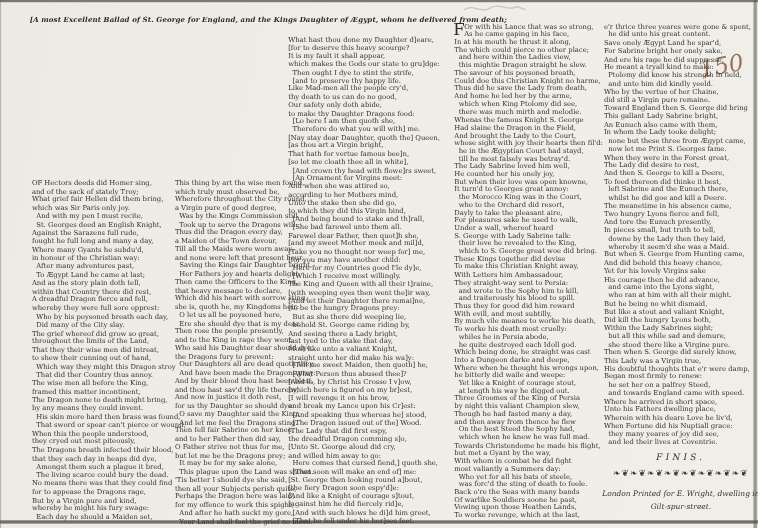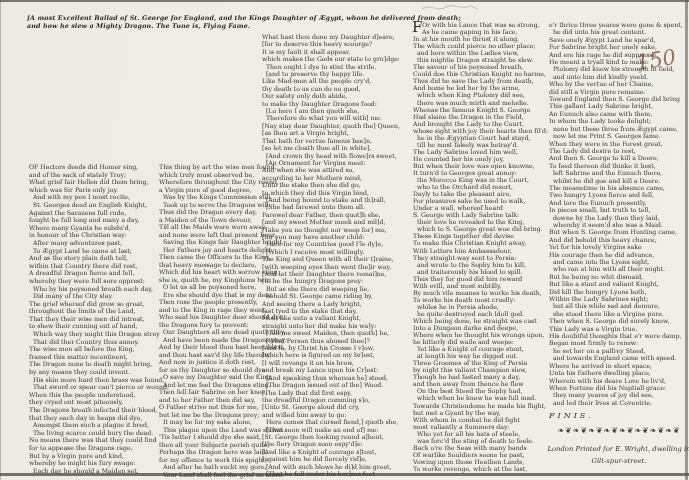--- a/index.html
+++ b/index.html
@@ -42,21 +42,21 @@
   .col5{left:549px;top:21px;width:140px;line-height:7.4px;}
   .col4 .ln:nth-child(1),.col4 .ln:nth-child(2){padding-left:9px;}
 
   .dropcap{
     position:absolute;left:412px;top:20px;
     font-size:15px;line-height:15px;color:#2e2b26;
   }
 
   .finis{
     position:absolute;left:549px;top:411px;width:140px;
-    font-style:italic;font-size:8px;
+    text-align:center;font-style:italic;font-size:8px;
     letter-spacing:3px;color:#33302a;
   }
   .ornament-row{
     position:absolute;left:549px;top:426px;width:140px;
     text-align:center;font-size:8px;letter-spacing:1px;color:#3a372f;
   }
   .imprint{
     position:absolute;left:543px;width:152px;text-align:center;
     font-style:italic;font-size:6.8px;color:#34312b;white-space:nowrap;
   }
@@ -72,21 +72,20 @@
   <div class="edge bottom"></div>
   <div class="edge right"></div>
   <div class="edge left"></div>
 
   <svg class="ink-mark" width="60" height="14" viewBox="0 0 60 14">
     <path d="M2,8 C10,2 18,12 26,6 C34,1 42,10 50,5 L58,8" stroke="#6b675f" stroke-width="1.2" fill="none" opacity="0.6"></path>
   </svg>
 
   <div class="title">
     <div>[A most Excellent Ballad of St. George for England, and the Kings Daughter of Ægypt, whom he delivered from death;</div>
-    <div>and how he slew a Mighty Dragon. The Tune is, Flying Fame.</div>
   </div>
 
   <div class="hand-number">150</div>
 
   <div class="col col1">
       <div class="ln">OF Hectors deeds did Homer sing,</div>
       <div class="ln">and of the sack of stately Troy;</div>
       <div class="ln">What grief fair Hellen did them bring,</div>
       <div class="ln">which was Sir Paris only joy.</div>
       <div class="ln">  And with my pen I must recite,</div>

